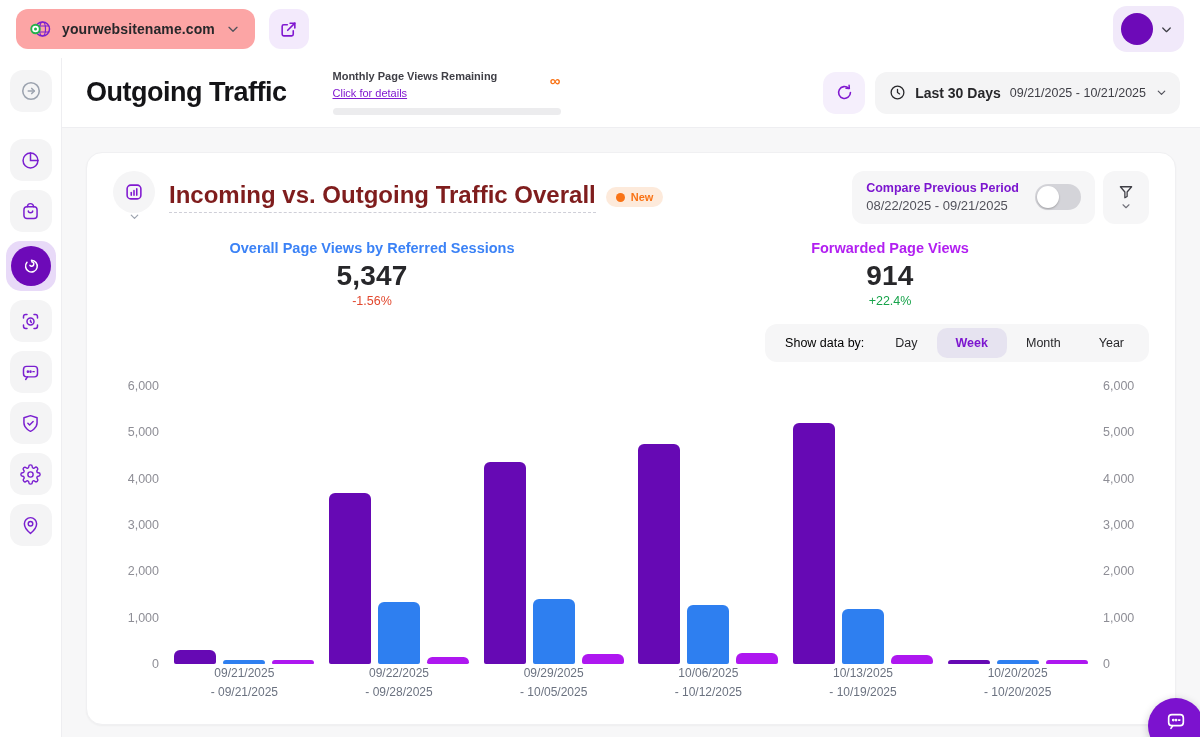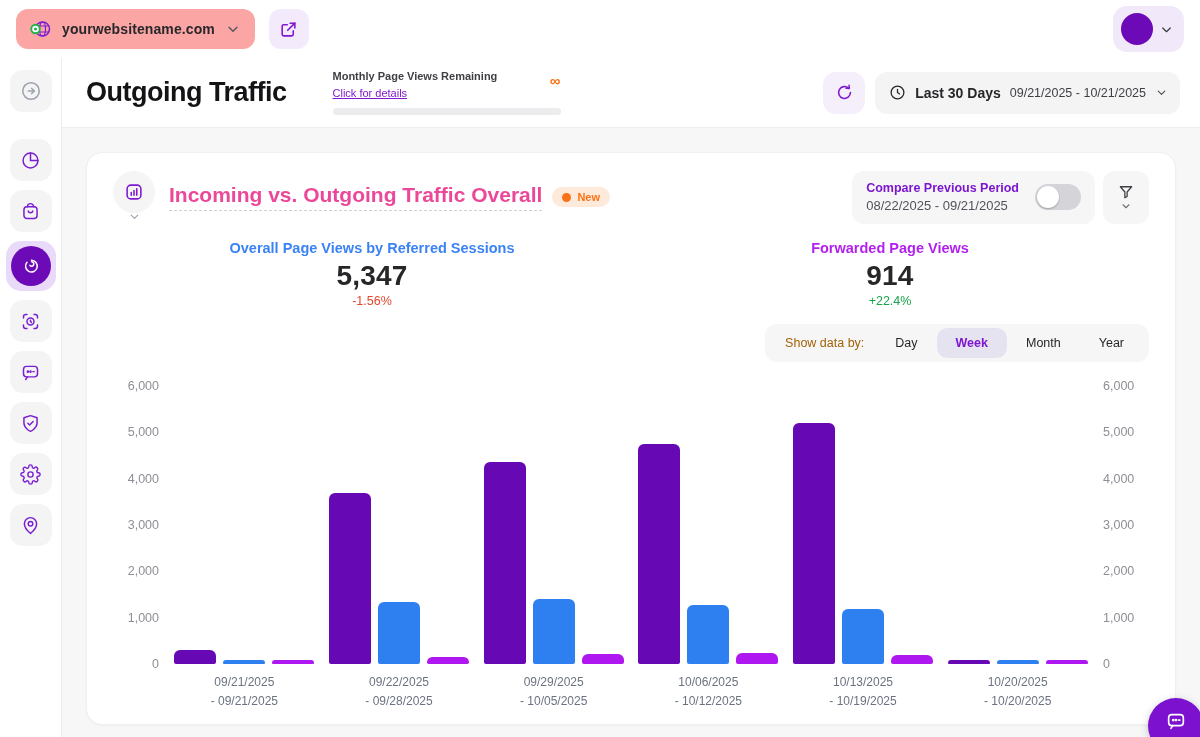--- a/index.html
+++ b/index.html
@@ -56,21 +56,21 @@
   
   .content { flex:1; background:#f7f7f8; padding:24px 24px 12px; min-height:0; }
   .card { background:#fff; border:1px solid #f0f0f2; border-radius:16px; height:100%;
     box-shadow:0 1px 2px rgba(0,0,0,.04); padding:18px 26px 10px; display:flex; flex-direction:column; }
 
   .card-head { display:flex; align-items:center; }
   .card-icon-wrap { display:flex; flex-direction:column; align-items:center; margin-right:14px; cursor:pointer; }
   .card-icon-circle { width:42px; height:42px; border-radius:50%; background:#f5f5f6; display:flex;
     align-items:center; justify-content:center; color:#8018d0; }
   .card-icon-chev { color:#9ca3af; margin-top:-3px; }
-  .card-title { font-size:21px; font-weight:600; color:#ec4899; border-bottom:1.5px dashed #cfcfd8;
+  .card-title { font-size:24px; font-weight:600; color:#7f1d1d; border-bottom:1.5px dashed #cfcfd8;
     padding-bottom:3px; }
   .new-badge { margin-left:10px; background:#fdeadb; border-radius:999px; display:flex; align-items:center;
     gap:6px; padding:4px 10px; }
   .new-dot { width:9px; height:9px; border-radius:50%; background:#f97316; }
   .new-text { font-size:11px; font-weight:700; color:#f97316; }
   .card-head-right { margin-left:auto; display:flex; align-items:stretch; gap:8px; }
   .compare-box { background:#f6f6f7; border-radius:12px; display:flex; align-items:center; gap:16px;
     padding:8px 14px; }
   .compare-label { font-size:12.5px; font-weight:700; color:#7c16cf; line-height:1.45; }
   .compare-range { font-size:13px; color:#52525b; line-height:1.45; }
@@ -84,35 +84,35 @@
   
   .metrics { display:flex; margin-top:16px; }
   .metric { flex:1; display:flex; flex-direction:column; align-items:center; }
   .metric-label { font-size:14.5px; font-weight:600; }
   .metric-value { font-size:28px; font-weight:600; color:#27272a; margin:4px 0 2px; letter-spacing:.2px; }
   .metric-delta { font-size:12.5px; font-weight:500; }
 
   
   .gran-row { display:flex; justify-content:flex-end; margin-top:16px; }
   .gran-pill { background:#f6f6f7; border-radius:12px; display:flex; align-items:center; padding:4px 6px; }
-  .gran-label { font-size:12.5px; color:#a16207; padding:8px 12px 8px 14px; }
+  .gran-label { font-size:12.5px; color:#000000; padding:8px 12px 8px 14px; }
   .gran-opt { font-size:12.5px; color:#27272a; padding:8px 19px; border-radius:10px; cursor:pointer; }
   .gran-opt.selected { background:#e6e3f0; color:#7c16cf; font-weight:600; }
 
   
   .chart { display:flex; margin-top:24px; flex:1; }
   .axis-col { width:54px; position:relative; height:278px; }
   .ytick { position:absolute; transform:translateY(-50%); font-size:12.5px; color:#8e8e96; }
   .axis-col.left .ytick { right:8px; }
   .axis-col.right .ytick { left:8px; }
   .plot-wrap { flex:1; min-width:0; }
   .plot { display:flex; height:278px; }
   .bar-group { flex:1; display:flex; align-items:flex-end; justify-content:center; gap:7px; }
   .bar { width:42px; border-radius:6px 6px 2px 2px; }
-  .xlabels { display:flex; margin-top:9px; }
+  .xlabels { display:flex; }
   .xlabel { flex:1; text-align:center; font-size:12px; color:#6b7280; line-height:1.55; }
 
   
   .fab { position:fixed; right:-4px; bottom:-17px; width:56px; height:56px; border-radius:50%;
     background:#7c12cf; border:none; display:flex; align-items:flex-start; justify-content:center;
     padding-top:12px; cursor:pointer; color:#fff; box-shadow:0 2px 8px rgba(0,0,0,.2); z-index:50; }
   .chev-icon { flex:0 0 auto; }
 </style>
 </head>
 <body>

